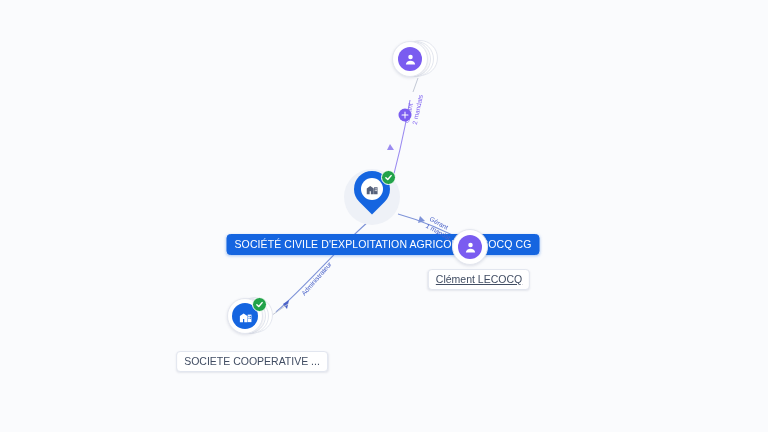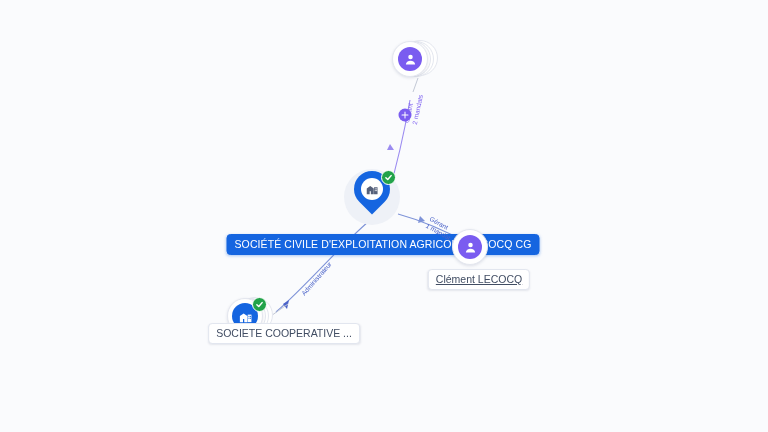--- a/index.html
+++ b/index.html
@@ -283,19 +283,19 @@
           </svg>
         </div>
         <div class="verified" style="left:25px; top:-1px;">
           <svg width="9" height="9" viewBox="0 0 24 24" fill="none" stroke="#ffffff" stroke-width="4" stroke-linecap="round" stroke-linejoin="round">
             <path d="M5 12.5 L10 17.5 L19 7"></path>
           </svg>
         </div>
       </div>
     </div>
   </div>
-  <div class="node-label" style="left:252px; top:323px;margin-left:32px;">SOCIETE COOPERATIVE ...</div>
+  <div class="node-label" style="left:252px; top:351px;">SOCIETE COOPERATIVE ...</div>
 
   <div class="edge-label blue" style="left:300px; top:292px; transform: rotate(-49deg);">
     <span>Administrateur</span>
   </div>
 
 </div>
 
 </body></html>

